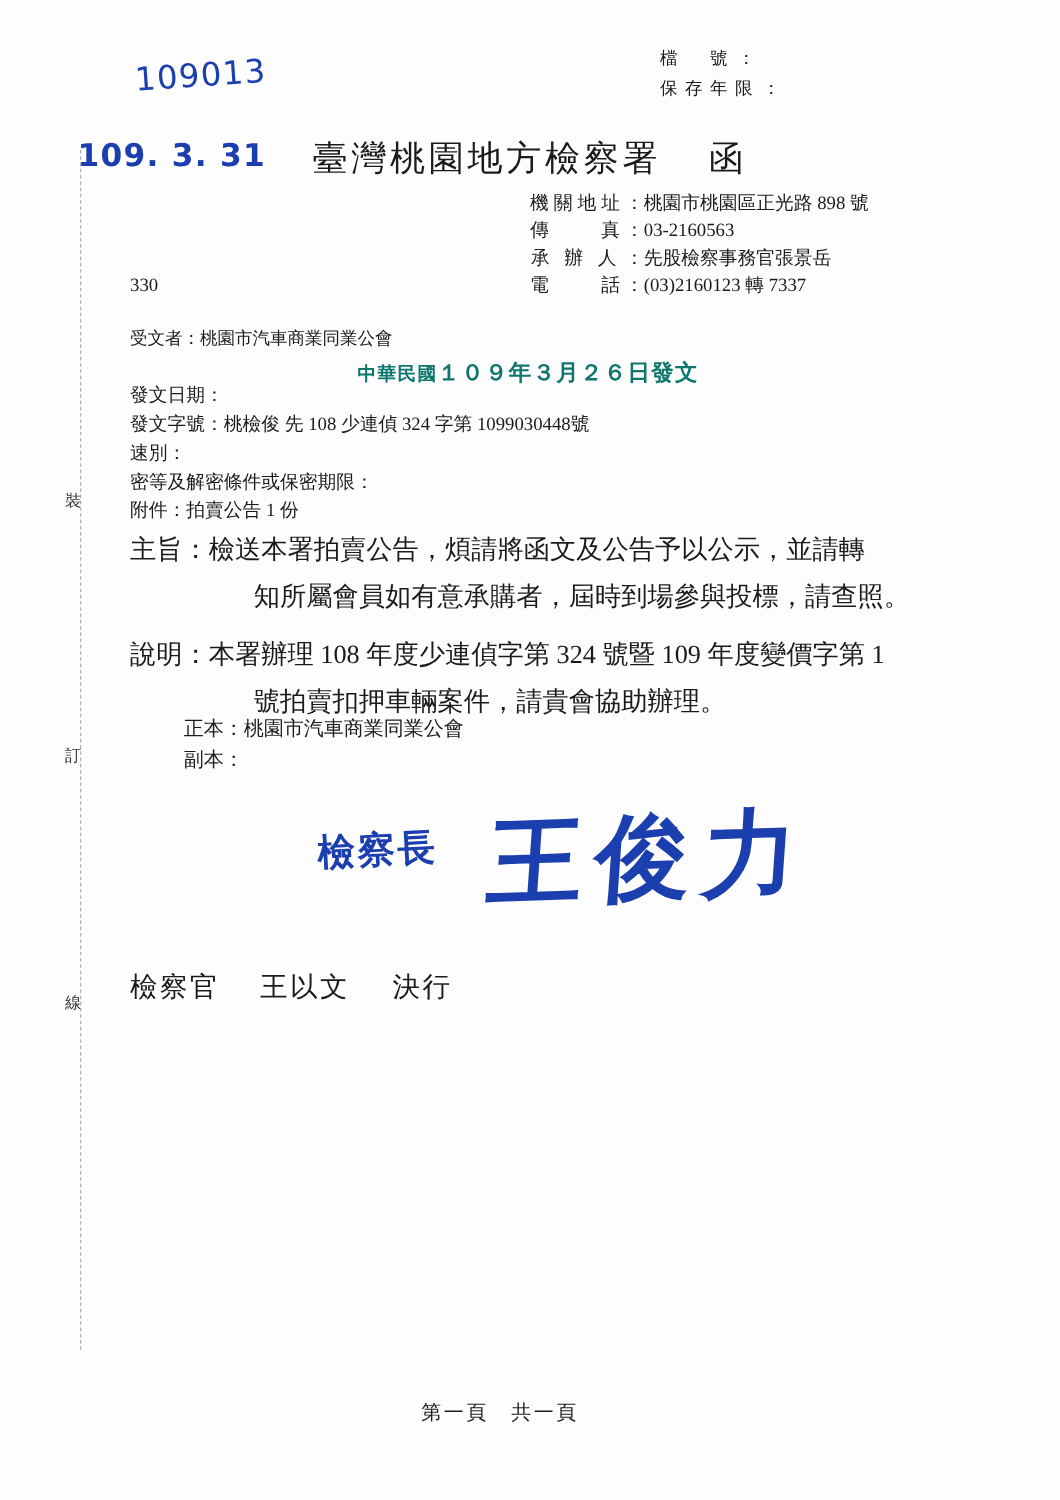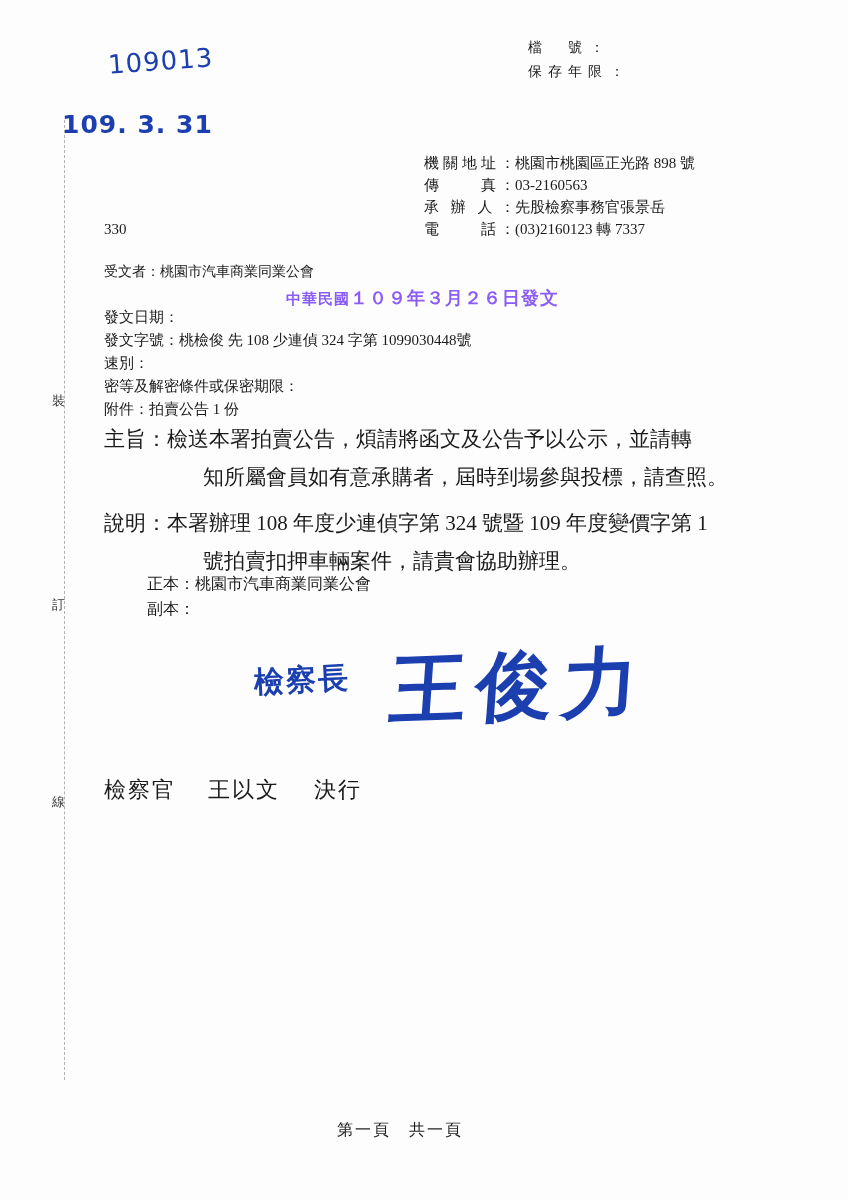--- a/index.html
+++ b/index.html
@@ -78,21 +78,21 @@
   }
 
   
   .contact {
     position: absolute;
     left: 424px;
     top: 152px;
     font-size: 15px;
     line-height: 22px;
   }
-  .contact .row { display: flex; white-space: nowrap; }
+  .contact .row { display: flex; white-space: nowrap; text-align: center; }
   .contact .lbl {
     display: inline-block;
     width: 74px;
     letter-spacing: 4px;
   }
   .contact .val { margin-left: 2px; }
 
   
   .addr {
     position: absolute;
@@ -106,21 +106,21 @@
   #recipient {
     top: 261px;
     font-size: 14px;
   }
 
   
   .stamp {
     position: absolute;
     left: 286px;
     top: 286px;
-    color: #8b5cf6;
+    color: #0f766e;
     font-size: 18px;
     font-weight: bold;
     letter-spacing: 1px;
     white-space: nowrap;
   }
   .stamp .sml { font-size: 15px; }
 
   
   .fields {
     position: absolute;
@@ -241,20 +241,23 @@
     </div>
     <div class="row">
       <span class="lbl">保存年限</span>
       <span class="colon">：</span>
     </div>
   </div>
 
   <div class="handwrite" id="hw-number">109013</div>
   <div class="handwrite" id="hw-date">109. 3. 31</div>
 
+  <div class="doc-title">
+    <span>臺灣桃園地方檢察署</span><span class="kind">函</span>
+  </div>
 
   <div class="contact">
     <div class="row">
       <span class="lbl">機關地址</span>
       <span class="val">：桃園市桃園區正光路 898 號</span>
     </div>
     <div class="row">
       <span class="lbl">傳　　真</span>
       <span class="val">：03-2160563</span>
     </div>

